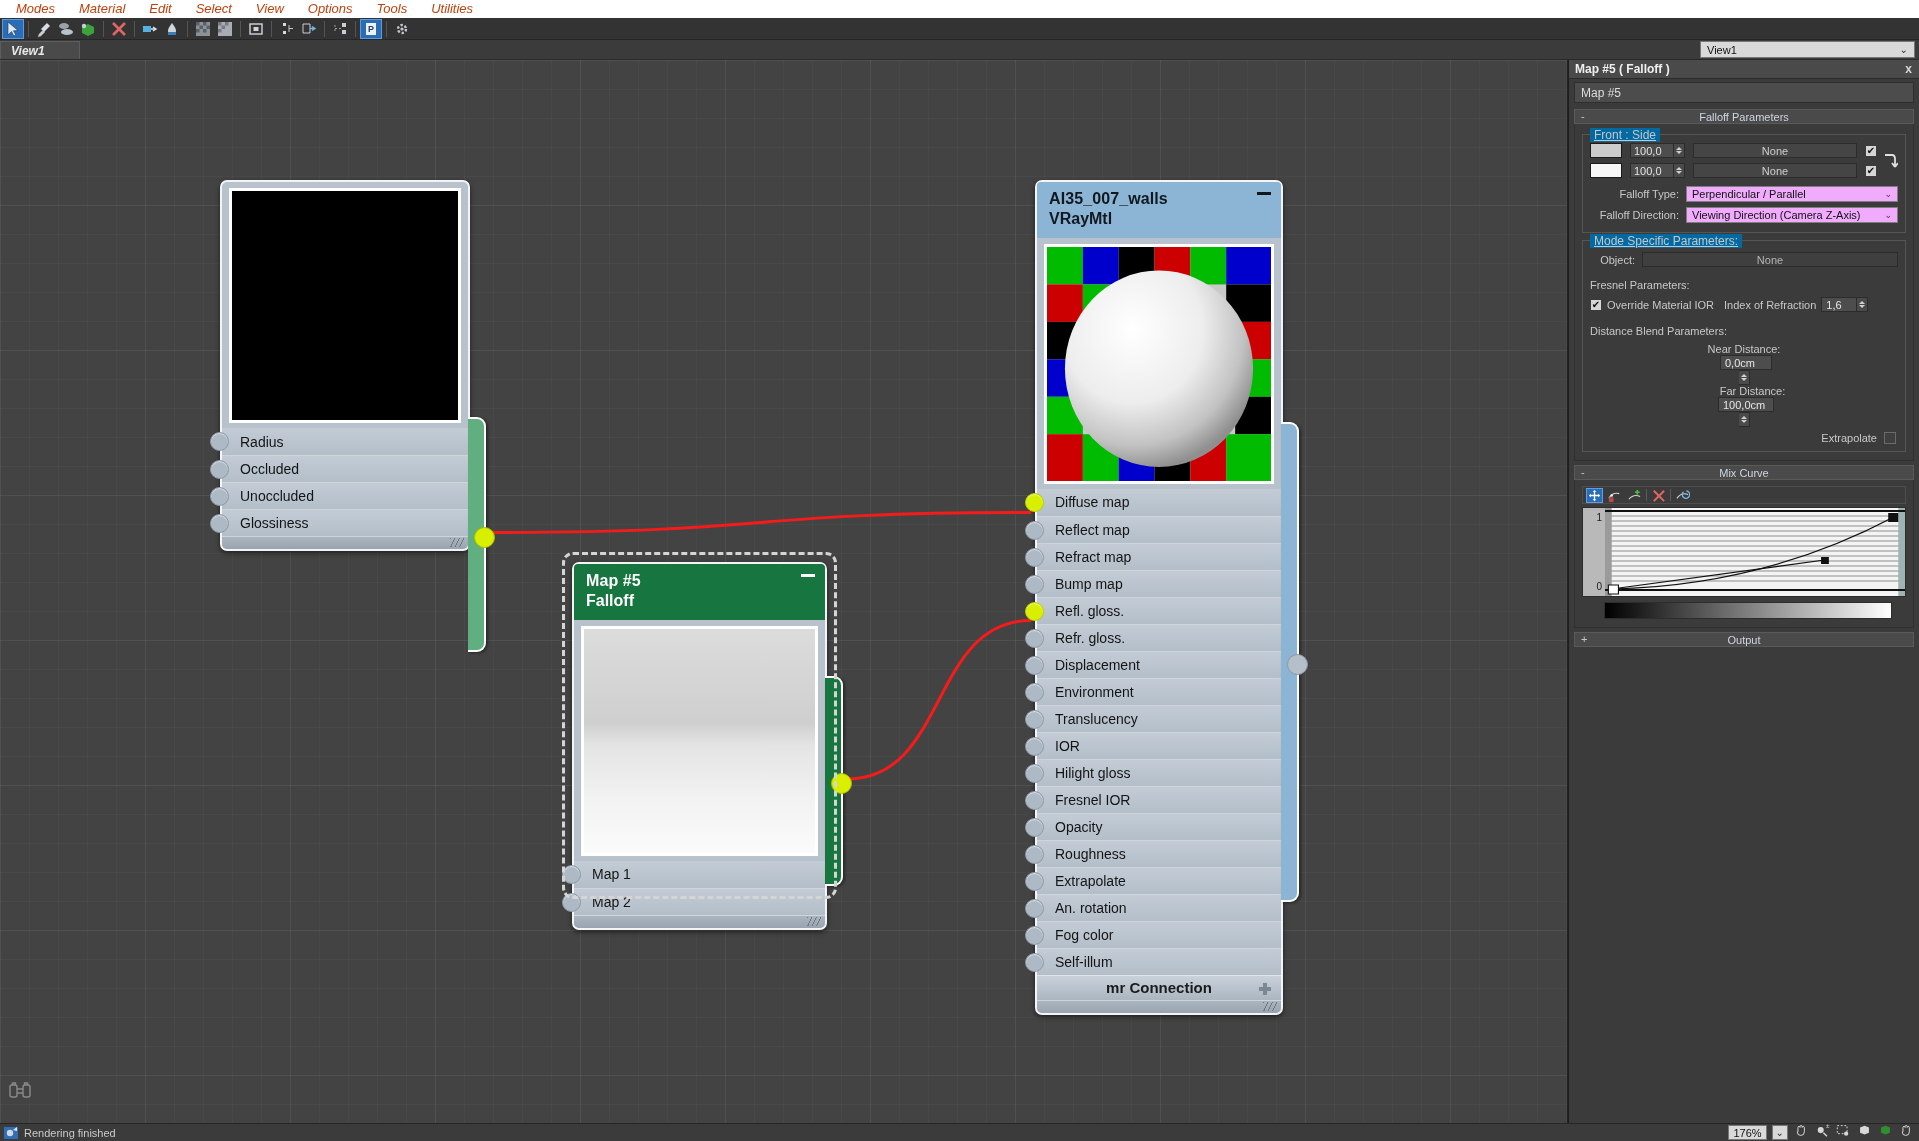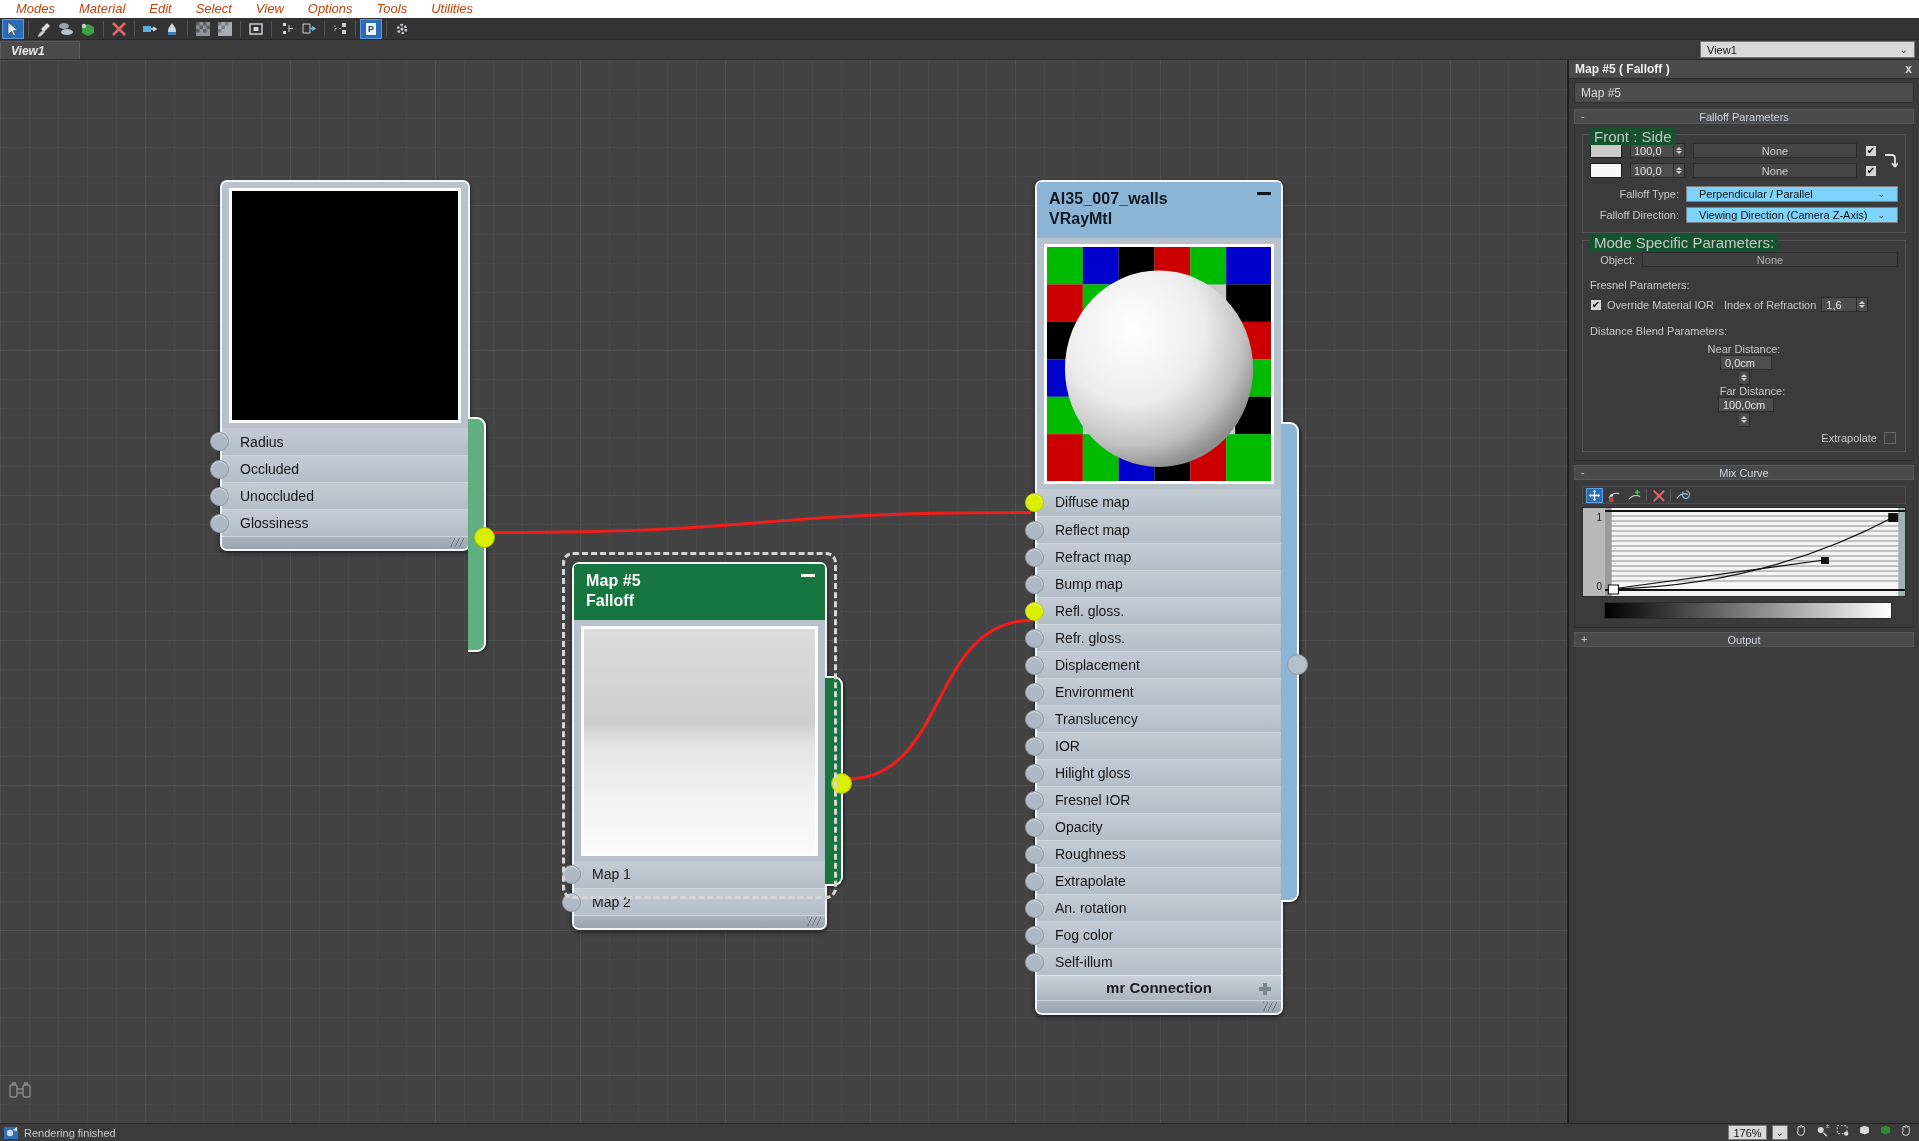--- a/index.html
+++ b/index.html
@@ -96,43 +96,43 @@
   .rhdr { height:15px; background:#4a4a4a; border:1px solid #5a5a5a;
     display:flex; align-items:center; justify-content:center; position:relative; }
   .rhdr .rt { font-size:11px; color:#cfd6e0; }
   .rhdr .pm { position:absolute; left:6px; font-size:11px; color:#c8c8c8;
     line-height:11px; }
   .rbody { background:#3b3b3b; border:1px solid #2f2f2f; border-top:none;
     padding:6px 7px 8px 7px; }
 
   .gbox { border:1px solid #555; padding:8px 7px 7px 7px; margin-top:7px;
     position:relative; }
-  .glab { position:absolute; top:-7px; left:7px; background:#14532d; padding:0 4px;
-    font-size:15px; color:#c6c6c6; }
+  .glab { position:absolute; top:-7px; left:7px; background:#0369a1; padding:0 4px;
+    font-size:12px; color:#c6c6c6;text-decoration:underline; }
 
   .frow { display:flex; align-items:center; margin-bottom:5px; }
   .sw { width:32px; height:15px; border:1px solid #1b1b1b; }
   .spin { width:44px; height:15px; background:#4d4d4d; border:1px solid #2c2c2c;
     font-size:11px; color:#e2e2e2; display:flex; align-items:center; padding-left:3px; }
   .arrows { width:11px; height:15px; background:#4a4a4a; border:1px solid #2c2c2c;
     border-left:none; display:flex; flex-direction:column;
     align-items:center; justify-content:center; }
   .arrows i { width:0;height:0;border-left:3px solid transparent;
     border-right:3px solid transparent; display:block; }
   .arrows i.u { border-bottom:3px solid #d0d0d0; margin-bottom:1px; }
   .arrows i.d { border-top:3px solid #d0d0d0; }
   .mapbtn { height:15px; background:#454545; border:1px solid #2c2c2c; flex:1;
     display:flex; align-items:center; justify-content:center;
     font-size:11px; color:#cfcfcf; }
   .chk { width:12px; height:12px; background:#d6d6d6; border:1px solid #3b3b3b;
     display:flex; align-items:center; justify-content:center; }
   .chk.on::after { content:"✔"; font-size:10px; color:#111; line-height:10px; }
   .lbl { font-size:11px; color:#c8c8c8; }
-  .ddl { height:16px; background:#7dd3fc; border:1px solid #7e7e7e; flex:1;
-    display:flex; align-items:center; padding:0 12px; font-size:11px; color:#111;
+  .ddl { height:16px; background:#f0abfc; border:1px solid #7e7e7e; flex:1;
+    display:flex; align-items:center; padding:0 5px; font-size:11px; color:#111;
     justify-content:space-between; }
   .ddl .cv { font-size:9px; color:#444; }
   .gfield { height:15px; background:#3f3f3f; border:1px solid #2b2b2b; flex:1;
     display:flex; align-items:center; justify-content:center;
     font-size:11px; color:#b5b5b5; }
   .tin { height:15px; background:#4d4d4d; border:1px solid #2c2c2c;
     font-size:11px; color:#e6e6e6; display:flex; align-items:center; padding-left:4px; }
 
   
   .cvtools { height:18px; display:flex; align-items:center; gap:3px;

